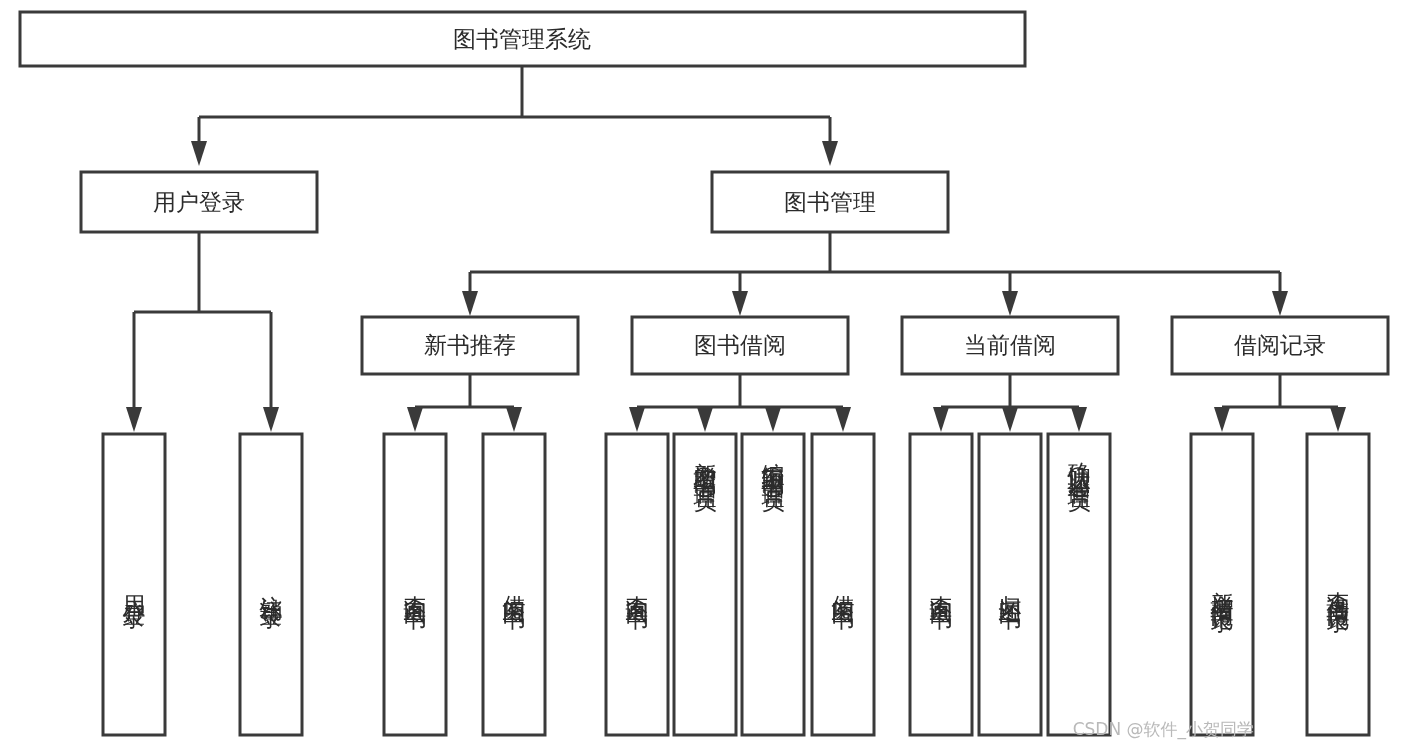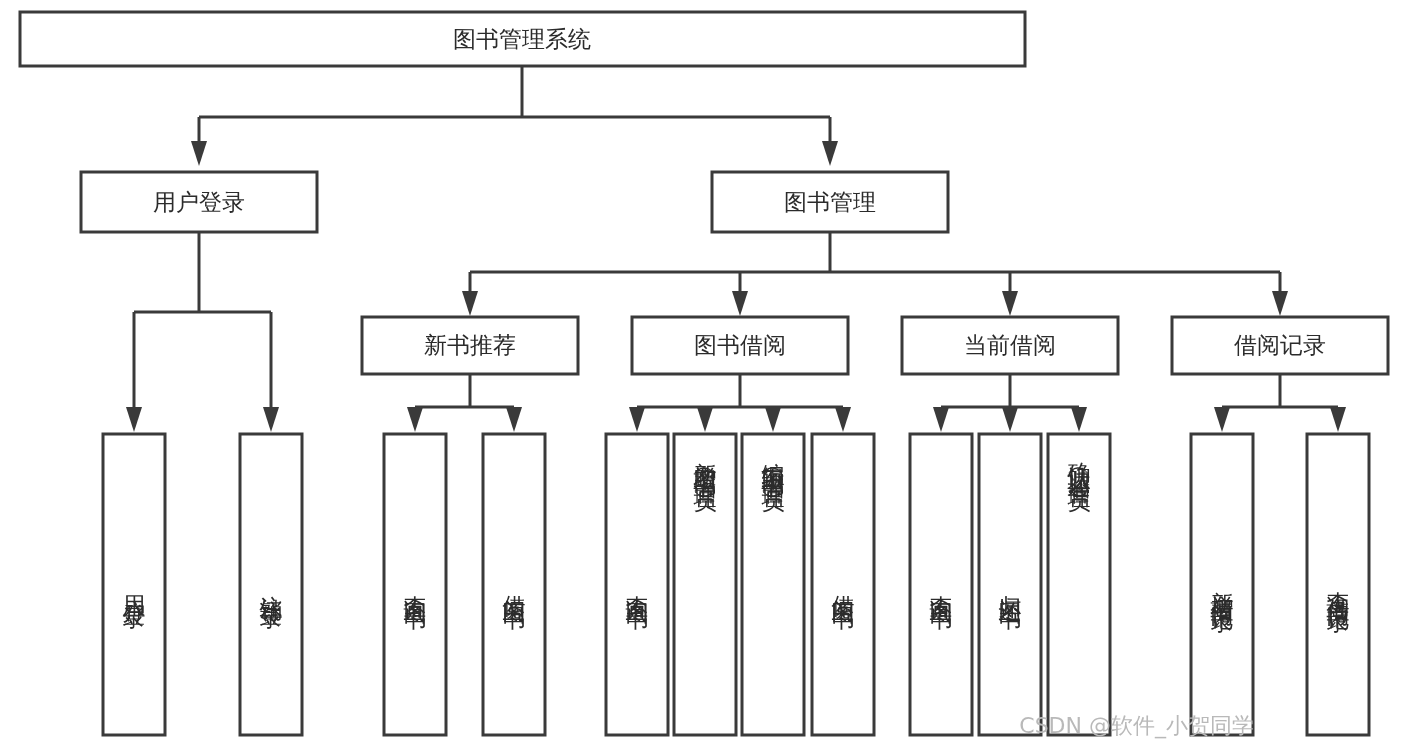--- a/index.html
+++ b/index.html
@@ -63,21 +63,21 @@
     line-height: 1.0;
     color: #2b2b2b;
     letter-spacing: 4px;
     white-space: nowrap;
   }
   .watermark {
     position: absolute;
     right: 8px;
     bottom: 6px;
     font-family: "DejaVu Sans", "Liberation Sans", sans-serif;
-    font-size: 22px;
+    font-size: 17px;
     color: #b9b9b9;
     white-space: nowrap;
     user-select: none;
   }
 </style>
 </head>
 <body>
 
 <div id="diagram-root">
 

